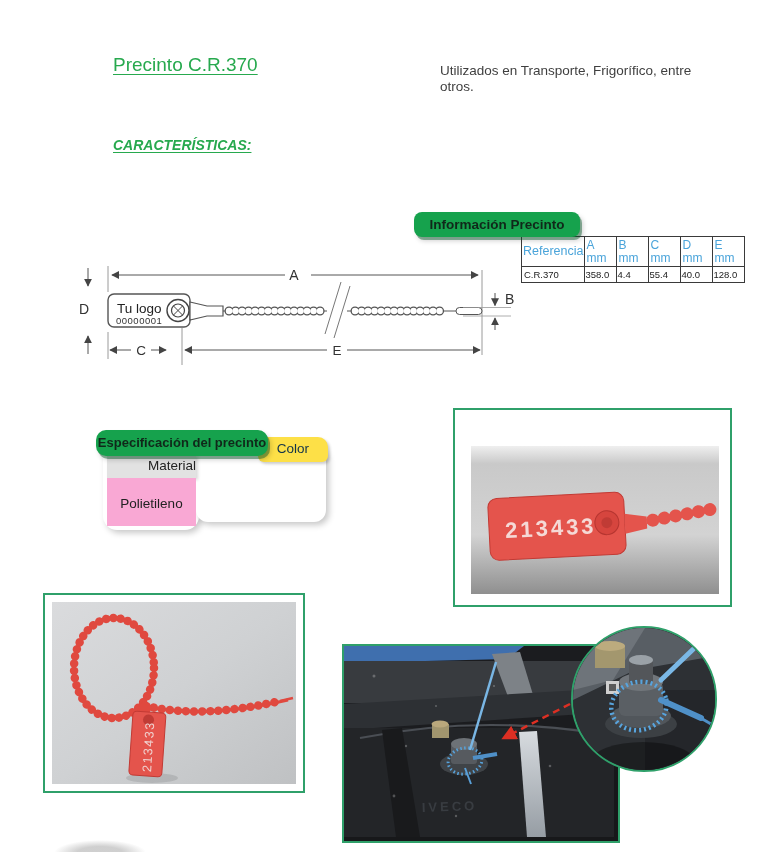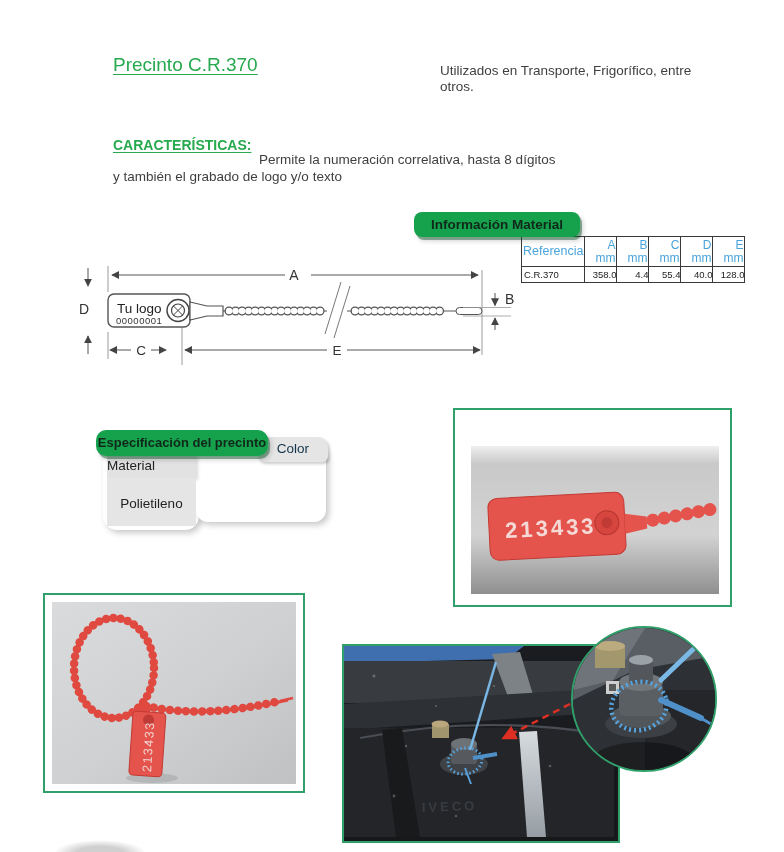--- a/index.html
+++ b/index.html
@@ -9,57 +9,57 @@
   }
   .abs{position:absolute;}
   
   .page-title{
     left:113px;top:22px;font-size:19px;color:#27a94e;font-weight:400;
     text-decoration:underline;text-underline-offset:3px;margin-top:32px;
   }
   .intro-left{left:113px;top:63px;width:284px;font-size:13.5px;line-height:16px;}
   .intro-right{left:440px;top:63px;width:254px;font-size:13.5px;line-height:16px;}
   .features-heading{
-    left:113px;top:137px;font-size:14px;color:#27a94e;font-weight:600;
+    left:113px;top:137px;font-size:14px;color:#27a94e;font-style:italic;font-weight:600;
     text-decoration:underline;text-underline-offset:2px;
   }
   .features-text{left:113px;top:152px;width:480px;font-size:13.5px;line-height:16.5px;}
   .features-text .indent{margin-left:146px;}
   
   .badge-green{
     background:#16a24d;border-radius:8px;color:#10281a;font-weight:bold;
     text-align:center;box-shadow:2px 3px 0 rgba(10,90,45,.45),3px 4px 5px rgba(0,0,0,.18);
   }
   .info-badge{left:414px;top:212px;width:166px;height:25px;line-height:25px;font-size:13.5px;z-index:6;}
   .info-table{
     left:521px;top:236px;border-collapse:collapse;background:#fff;z-index:5;position:absolute;
   }
-  .info-table th,.info-table td{border:1px solid #3a3a3a;text-align:right;padding:0;}
+  .info-table th,.info-table td{border:1px solid #3a3a3a;text-align:left;padding:0;}
   .info-table th{font-weight:400;color:#4aa4da;font-size:12px;line-height:12.5px;padding:2px 1px;}
   .info-table th.ref{width:60px;font-size:12.5px;}
   .info-table th.dim{width:29px;}
   .info-table td{font-size:9.5px;color:#222;height:15px;}
   .info-table td.ref{text-align:left;padding-left:2px;margin-left:27px;}
   
   .spec-card{background:#fff;box-shadow:3px 3px 6px rgba(0,0,0,.22);}
   .spec-card-left{left:103px;top:448px;width:96px;height:82px;border-radius:0 0 14px 14px;z-index:1;}
   .spec-card-right{left:196px;top:446px;width:130px;height:76px;border-radius:0 12px 12px 12px;z-index:1;}
   .material-header{
     left:107px;top:454px;width:89px;height:24px;background:#e2e2e2;z-index:2;
-    font-size:13.5px;color:#222;text-align:left;line-height:24px;box-shadow:2px 2px 3px rgba(0,0,0,.15);
+    font-size:13.5px;color:#222;text-align:right;line-height:24px;box-shadow:2px 2px 3px rgba(0,0,0,.15);
   }
   .material-value{
-    left:107px;top:478px;width:89px;height:48px;background:#e5e5e5;z-index:2;
+    left:107px;top:478px;width:89px;height:48px;background:#f9a8d4;z-index:2;
     font-size:13.5px;color:#222;text-align:center;line-height:52px;
   }
   .color-values{
     left:198px;top:460px;width:122px;font-size:13px;line-height:16px;color:#222;z-index:2;padding:4px 0 0 4px;
   }
   .color-badge{
-    left:258px;top:437px;width:70px;height:25px;background:#e5e5e5;z-index:3;
+    left:258px;top:437px;width:70px;height:25px;background:#fde047;z-index:3;
     border-radius:6px 10px 6px 6px;color:#12344a;font-size:13.5px;text-align:center;line-height:24px;
     box-shadow:2px 2px 3px rgba(0,0,0,.2);
   }
   .spec-badge{left:96px;top:430px;width:172px;height:26px;line-height:26px;font-size:13px;z-index:4;border-radius:10px;}
   
   .photo-frame{border:2px solid #2fa06a;background:#fff;}
   .photo1{left:453px;top:408px;width:275px;height:195px;}
   .photo2{left:43px;top:593px;width:258px;height:196px;}
   .photo3{left:342px;top:644px;width:274px;height:195px;background:#17181a;}
   .inset-circle{
@@ -72,26 +72,22 @@
   }
 </style>
 </head>
 <body>
 
 <div class="canvas">
 
   <div class="abs page-title">Precinto C.R.370</div>
   <div class="abs intro-right">Utilizados en Transporte, Frigorífico, entre otros.</div>
   <div class="abs features-heading">CARACTERÍSTICAS:</div>
-  <div class="abs features-text">
-    <span class="indent">Permite la numeración correlativa, hasta 8 dígitos</span><br>
-    <span>y también el grabado de logo y/o texto</span>
-  </div>
-
-  <div class="abs badge-green info-badge">Información Material</div>
+
+  <div class="abs badge-green info-badge">Información Precinto</div>
   <table class="info-table">
     <tbody>
         <tr>
       <th class="ref">Referencia</th>
       <th class="dim"><span>A</span><br><span>mm</span></th>
       <th class="dim"><span>B</span><br><span>mm</span></th>
       <th class="dim"><span>C</span><br><span>mm</span></th>
       <th class="dim"><span>D</span><br><span>mm</span></th>
       <th class="dim"><span>E</span><br><span>mm</span></th>
     </tr>

